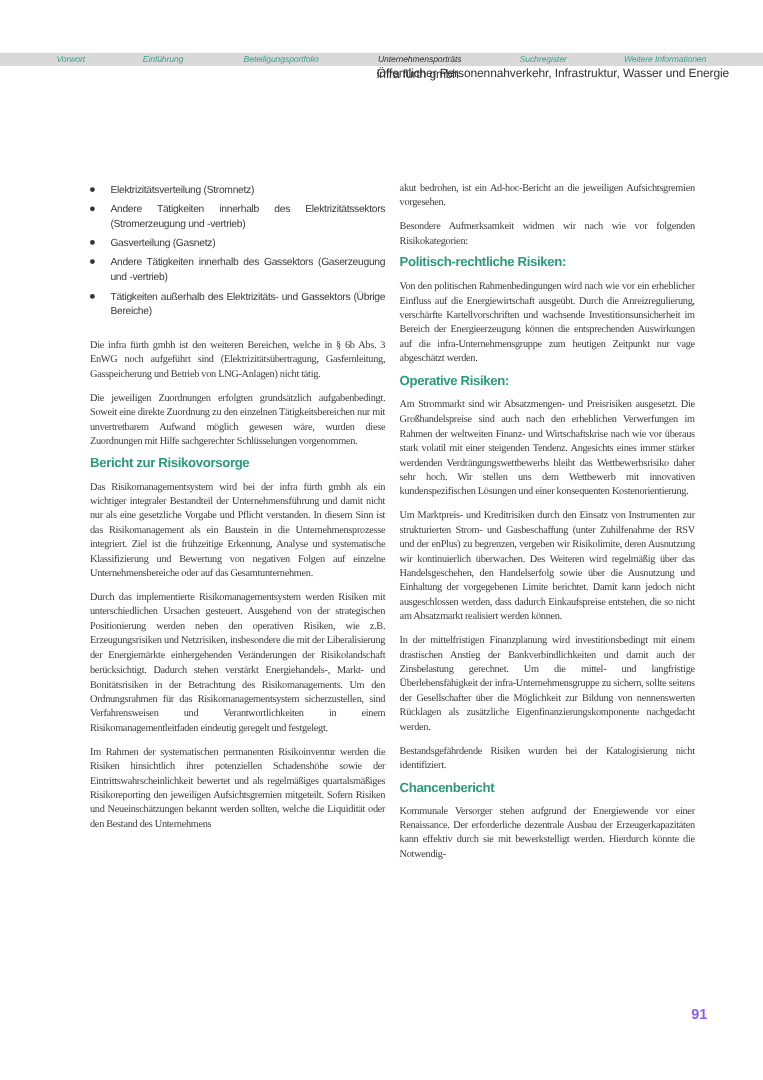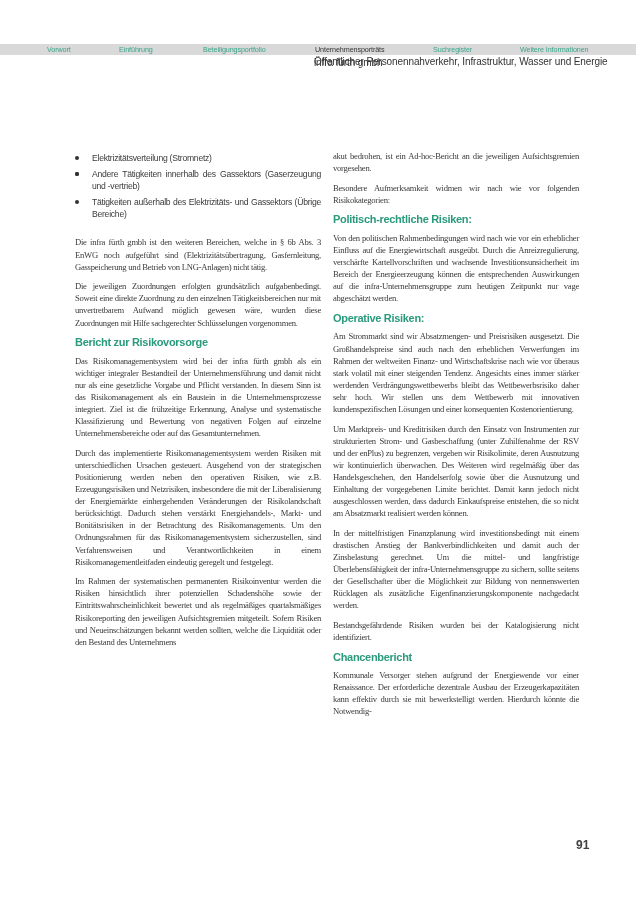--- a/index.html
+++ b/index.html
@@ -1,50 +1,51 @@
 <!DOCTYPE html>
 <html><head>
 <meta charset="utf-8">
 <style>
   html, body { margin: 0; padding: 0; background: #ffffff; }
   body { width: 636px; height: 900px; position: relative; overflow: hidden;
          font-family: "Liberation Sans Narrow", "Liberation Sans", sans-serif; color: #3a3a3a; }
-  .navbar { position: absolute; left: 0; top: 44px; width: 636px; height: 11px; background: #d9d9d9; }
+  .navbar { position: absolute; left: 0; top: 44px; width: 636px; height: 11px; background: #d9d9d9; font-style: italic; }
   .nav-item { position: absolute; top: 0; font-size: 7.2px; line-height: 11px; color: #3aa58a; white-space: nowrap; letter-spacing: -0.1px; }
   .nav-item.active { color: #333333; text-align: right; }
   .subhead { position: absolute; left: 314px; font-size: 10px; line-height: 10px; color: #333; white-space: nowrap; letter-spacing: -0.1px; }
   .col { position: absolute; top: 152px; width: 246px; font-size: 8.6px; line-height: 12.1px; text-align: justify; letter-spacing: -0.25px; }
   .col.left { left: 75px; }
   .col.right { left: 333px; top: 150px; }
   .col p { margin: 0 0 7.5px 0; hyphens: manual; font-family: Liberation Serif, serif; }
   .col h3 { margin: 0 0 6.5px 0; font-size: 11px; line-height: 12px; font-weight: bold; color: #2a9a7c; letter-spacing: -0.3px; }
   ul.bullets { list-style: none; margin: 0 0 16px 0; padding: 0; }
   ul.bullets li { position: relative; padding-left: 17px; margin: 0 0 4px 0; text-align: justify; }
   ul.bullets li .dot { position: absolute; left: 0; top: 4px; width: 4px; height: 4px; border-radius: 50%; background: #333; }
-  .page-number { position: absolute; left: 576px; top: 838px; font-size: 12px; font-weight: bold; color: #404040; }
+  .page-number { position: absolute; left: 576px; top: 838px; font-size: 12px; font-weight: bold; color: #8b5cf6; }
 </style>
 </head>
 <body>
 
 <div class="navbar">
   <span class="nav-item" style="left:47px">Vorwort</span>
   <span class="nav-item" style="left:119px">Einführung</span>
   <span class="nav-item" style="left:203px">Beteiligungsportfolio</span>
   <span class="nav-item active" style="left:315px">Unternehmensporträts</span>
   <span class="nav-item" style="left:433px">Suchregister</span>
   <span class="nav-item" style="left:520px">Weitere Informationen</span>
 </div>
 
 <div class="subhead" style="top:57px">Öffentlicher Personennahverkehr, Infrastruktur, Wasser und Energie</div>
 <div class="subhead" style="top:58px">infra fürth gmbh</div>
 
 <div class="col left">
   <ul class="bullets">
     <li><span class="dot"></span><span>Elektrizitätsverteilung (Stromnetz)</span></li>
-    <li><span class="dot"></span></li>
+    <li><span class="dot"></span><span>Andere Tätigkeiten innerhalb des Elektrizitätssektors (Stromerzeugung und -vertrieb)</span></li>
+    <li><span class="dot"></span><span>Gasverteilung (Gasnetz)</span></li>
     <li><span class="dot"></span><span>Andere Tätigkeiten innerhalb des Gassektors (Gaser­zeugung und -vertrieb)</span></li>
     <li><span class="dot"></span><span>Tätigkeiten außerhalb des Elektrizitäts- und Gassek­tors (Übrige Bereiche)</span></li>
   </ul>
   <p>Die infra fürth gmbh ist den weiteren Bereichen, welche in § 6b Abs. 3 EnWG noch aufgeführt sind (Elektrizitätsüber­tragung, Gasfernleitung, Gasspeicherung und Betrieb von LNG-Anlagen) nicht tätig.</p>
   <p>Die jeweiligen Zuordnungen erfolgten grundsätzlich auf­gabenbedingt. Soweit eine direkte Zuordnung zu den einzelnen Tätigkeitsbereichen nur mit unvertretbarem Auf­wand möglich gewesen wäre, wurden diese Zuordnungen mit Hilfe sachgerechter Schlüsselungen vorgenommen.</p>
   <h3>Bericht zur Risikovorsorge</h3>
   <p>Das Risikomanagementsystem wird bei der infra fürth gmbh als ein wichtiger integraler Bestandteil der Unter­nehmensführung und damit nicht nur als eine gesetzliche Vorgabe und Pflicht verstanden. In diesem Sinn ist das Risikomanagement als ein Baustein in die Unternehmens­prozesse integriert. Ziel ist die frühzeitige Erkennung, Analyse und systematische Klassifizierung und Bewertung von negativen Folgen auf einzelne Unternehmensbereiche oder auf das Gesamtunternehmen.</p>
   <p>Durch das implementierte Risikomanagementsystem werden Risiken mit unterschiedlichen Ursachen gesteuert. Ausgehend von der strategischen Positionierung werden neben den operativen Risiken, wie z.B. Erzeugungsrisiken und Netzrisiken, insbesondere die mit der Liberalisierung der Energiemärkte einhergehenden Veränderungen der Risikolandschaft berücksichtigt. Dadurch stehen verstärkt Energiehandels-, Markt- und Bonitätsrisiken in der Be­trachtung des Risikomanagements. Um den Ordnungs­rahmen für das Risikomanagementsystem sicherzustellen, sind Verfahrensweisen und Verantwortlichkeiten in einem Risikomanagementleitfaden eindeutig geregelt und fest­gelegt.</p>
   <p>Im Rahmen der systematischen permanenten Risikoinven­tur werden die Risiken hinsichtlich ihrer potenziellen Schadenshöhe sowie der Eintrittswahrscheinlichkeit be­wertet und als regelmäßiges quartalsmäßiges Risikorepor­ting den jeweiligen Aufsichtsgremien mitgeteilt. Sofern Risiken und Neueinschätzungen bekannt werden sollten, welche die Liquidität oder den Bestand des Unternehmens</p>
 </div>

